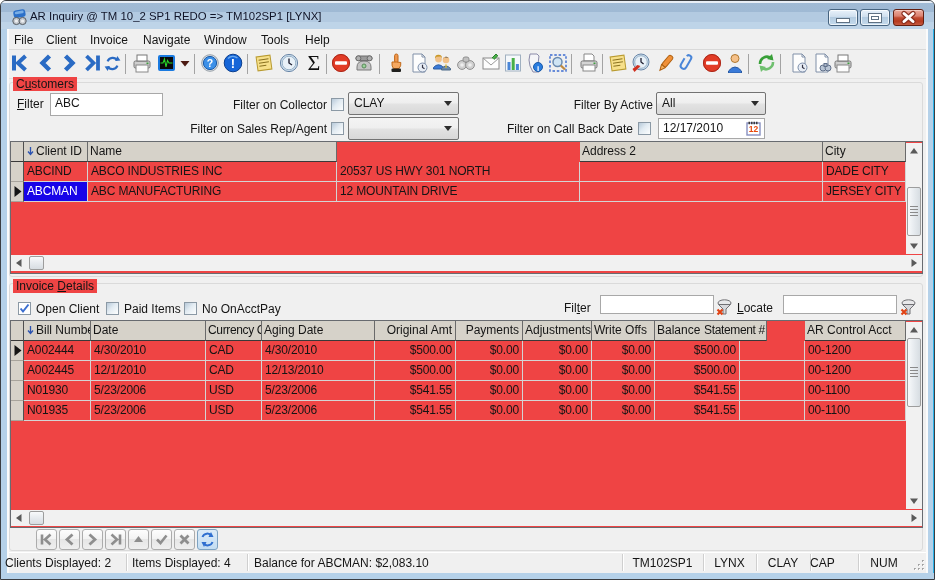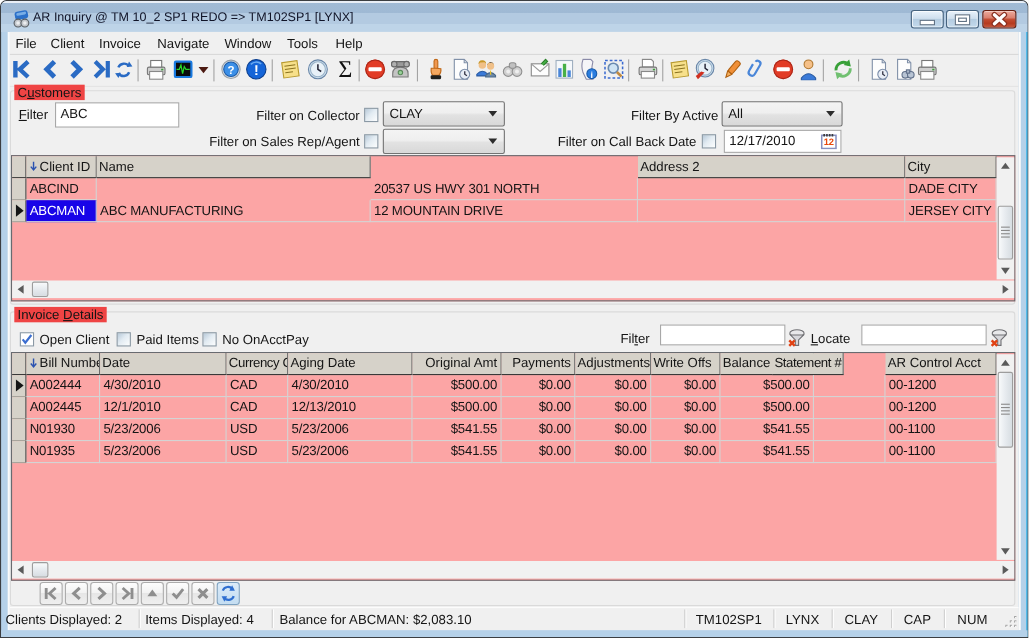--- a/index.html
+++ b/index.html
@@ -5,21 +5,21 @@
 html,body{width:935px;height:580px}
 body{position:relative;font-family:"Liberation Sans",sans-serif;font-size:12px;color:#151515;background:#fff;overflow:hidden}
 .a{position:absolute}
 .nw{white-space:nowrap}
 .tb{position:absolute;background:#fff;border:1px solid #a8a8a8;line-height:19px;padding-left:4px}
 .cb{position:absolute;width:13px;height:13px;border:1px solid #8b99a5;background:linear-gradient(135deg,#b7c9d9 0%,#e2ebf2 45%,#fdfefe 100%)}
 .combo{position:absolute;border:1px solid #737373;border-radius:2px;background:linear-gradient(#f4f4f4,#efefef 45%,#e2e2e2 55%,#d8d8d8);line-height:21px;padding-left:5px}
 .car{position:absolute;width:0;height:0;border-left:4.5px solid transparent;border-right:4.5px solid transparent;border-top:5px solid #2c2c2c}
 .gb{position:absolute;border:1px solid #dadada;border-radius:3px}
 .gl{position:absolute;background:#ef4444;padding:0 3px}
-.grid{position:absolute;background:#fca5a5;border:1px solid #686b70}
+.grid{position:absolute;background:#ef4444;border:1px solid #686b70}
 .gut{position:absolute;left:0;background:#d6d2c9;border-right:1px solid #4f4f4f;border-bottom:1px solid #a8a49c}
 .hc{position:absolute;background:#d6d2c9;border-right:1px solid #6a6a6a;border-bottom:1px solid #393939;line-height:19px;padding-left:2px;overflow:hidden;white-space:nowrap}
 .dc{position:absolute;line-height:19px;padding:0 3px;overflow:hidden;white-space:nowrap;border-right:1px solid #d4d4d4;border-bottom:1px solid #d4d4d4;letter-spacing:-0.15px}
 .sb{position:absolute;background:#f1f1f1}
 .sth{position:absolute;border:1px solid #9d9d9d;border-radius:2px}
 .sep{position:absolute;top:54px;width:1px;height:20px;background:#a3a3a3}
 .nav{position:absolute;width:21px;height:21px;border:1px solid #acacac;border-radius:3px;background:linear-gradient(#fdfdfd,#f2f2f2 50%,#e6e6e6 50%,#efefef)}
 .stxt{position:absolute;line-height:19px}
 .ssep{position:absolute;top:554px;width:1px;height:17px;background:#cfcfcf;box-shadow:1px 0 0 #ffffff}
 </style></head>
@@ -269,20 +269,21 @@
 <div class="grid" style="left:10px;top:141px;width:913px;height:133px">
 <div class="gut" style="top:0;width:13px;height:20px;border-bottom:1px solid #393939"></div>
 <div class="hc" style="left:13px;top:0;width:64px;height:20px"><svg width="9" height="11" viewBox="0 0 9 11" style="vertical-align:-2px;margin-right:1px">
         <path d="M4.5 1 V8 M2 5.5 L4.5 8.5 L7 5.5" stroke="#2a52b0" stroke-width="1.3" fill="none"></path>
       </svg>Client ID</div>
 <div class="hc" style="left:77px;top:0;width:249px;height:20px">Name</div>
 <div class="hc" style="left:569px;top:0;width:243px;height:20px">Address 2</div>
 <div class="hc" style="left:812px;top:0;width:83px;height:20px">City</div>
 <div class="gut" style="top:20px;width:13px;height:20px"></div>
 <div class="dc" style="left:13px;top:20px;width:64px;height:20px;">ABCIND</div>
+<div class="dc" style="left:77px;top:20px;width:249px;height:20px;">ABCO INDUSTRIES INC</div>
 <div class="dc" style="left:326px;top:20px;width:243px;height:20px;">20537 US HWY 301 NORTH</div>
 <div class="dc" style="left:569px;top:20px;width:243px;height:20px;"></div>
 <div class="dc" style="left:812px;top:20px;width:83px;height:20px;">DADE CITY</div>
 <div class="gut" style="top:40px;width:13px;height:20px">
       <svg width="10" height="13" viewBox="0 0 10 13" style="position:absolute;left:2px;top:3px">
         <path d="M1.5 1 L8.5 6.5 L1.5 12 Z" fill="#151515"></path>
       </svg>
     </div>
 <div class="dc" style="left:13px;top:40px;width:64px;height:20px;background:#1804e8;color:#fff;">ABCMAN</div>
 <div class="dc" style="left:77px;top:40px;width:249px;height:20px;">ABC MANUFACTURING</div>
@@ -465,21 +466,21 @@
 <div class="ssep" style="left:247px"></div>
 <div class="stxt nw" style="left:254px;top:554px">Balance for ABCMAN: $2,083.10</div>
 <div class="ssep" style="left:622px"></div>
 <div class="ssep" style="left:703px"></div>
 <div class="ssep" style="left:756px"></div>
 <div class="ssep" style="left:810px"></div>
 <div class="ssep" style="left:858px"></div>
 <div class="stxt" style="left:622px;top:554px;width:81px;text-align:center">TM102SP1</div>
 <div class="stxt" style="left:703px;top:554px;width:53px;text-align:center">LYNX</div>
 <div class="stxt" style="left:756px;top:554px;width:54px;text-align:center">CLAY</div>
-<div class="stxt" style="left:810px;top:554px;width:48px;text-align:center">CAP</div>
+<div class="stxt" style="left:810px;top:554px;width:48px;text-align:left">CAP</div>
 <div class="stxt" style="left:858px;top:554px;width:52px;text-align:center">NUM</div>
 <svg class="a" style="left:912px;top:558px" width="14" height="14" viewBox="0 0 14 14">
     <rect x="10" y="2" width="2" height="2" fill="#9a9a9a"></rect>
     <rect x="10.8" y="2.8" width="1.4" height="1.4" fill="#fdfdfd"></rect>
     <rect x="6" y="6" width="2" height="2" fill="#9a9a9a"></rect>
     <rect x="6.8" y="6.8" width="1.4" height="1.4" fill="#fdfdfd"></rect>
     <rect x="10" y="6" width="2" height="2" fill="#9a9a9a"></rect>
     <rect x="10.8" y="6.8" width="1.4" height="1.4" fill="#fdfdfd"></rect>
     <rect x="2" y="10" width="2" height="2" fill="#9a9a9a"></rect>
     <rect x="2.8" y="10.8" width="1.4" height="1.4" fill="#fdfdfd"></rect>

